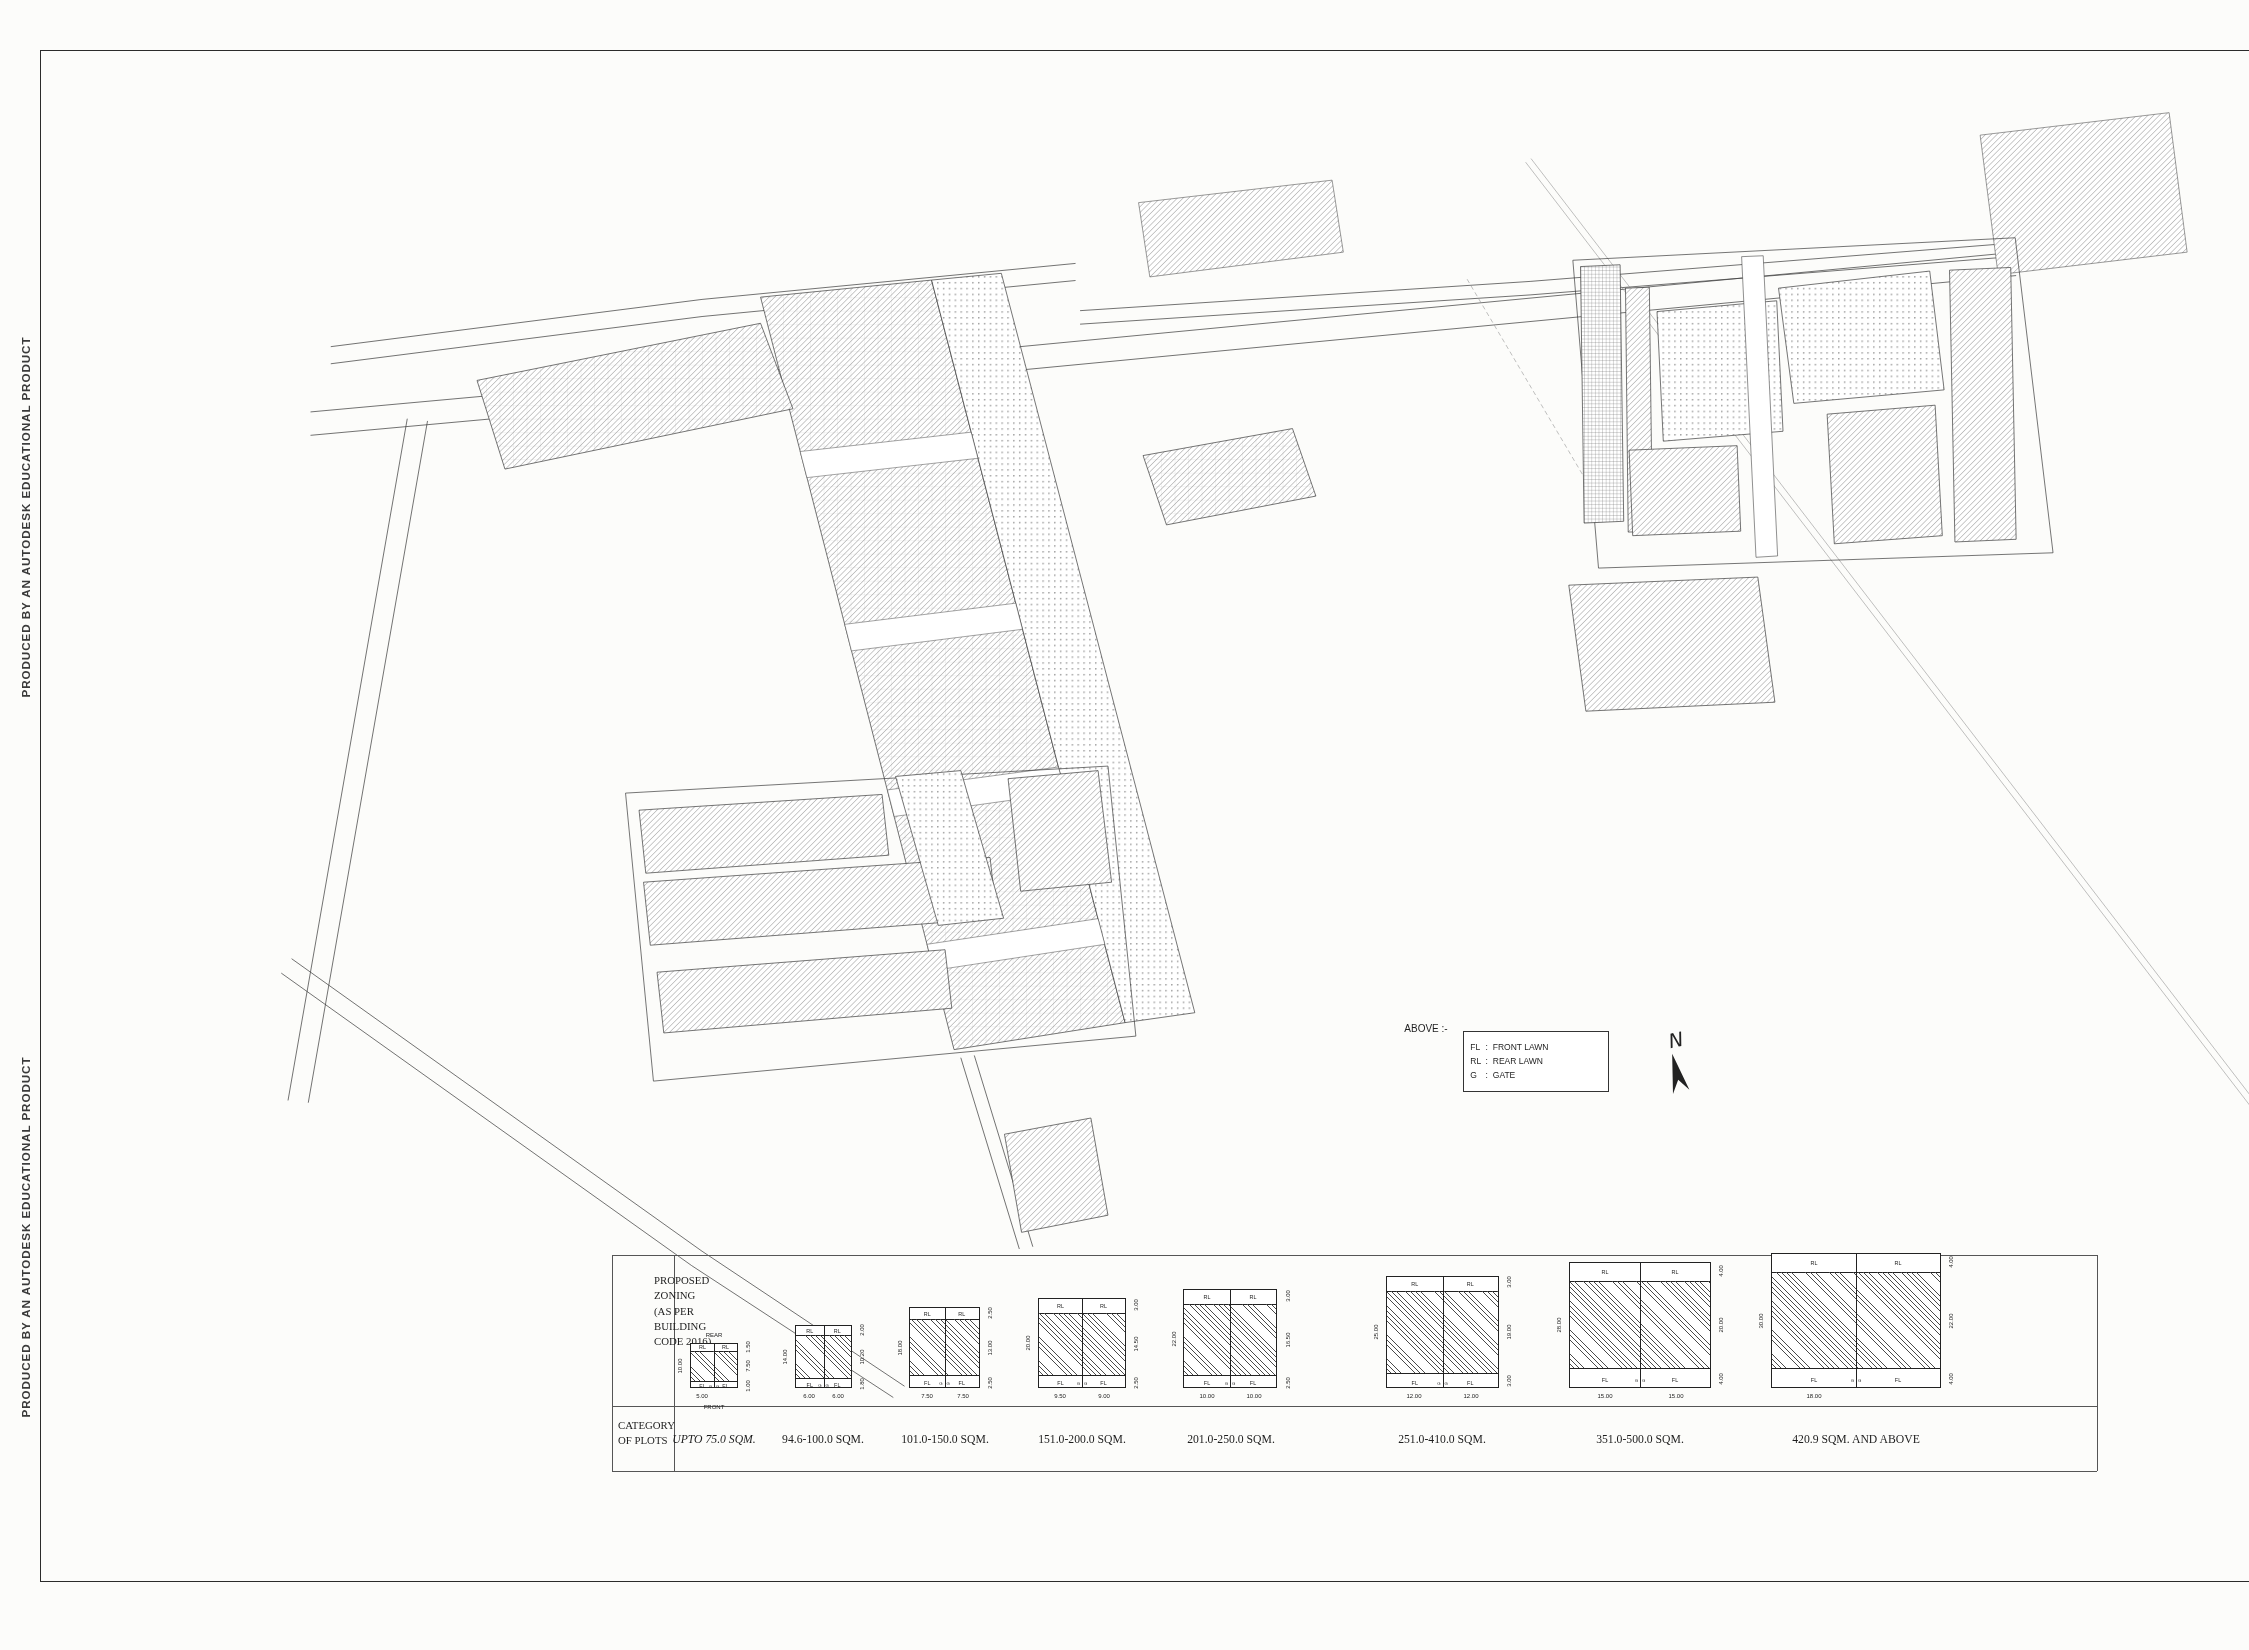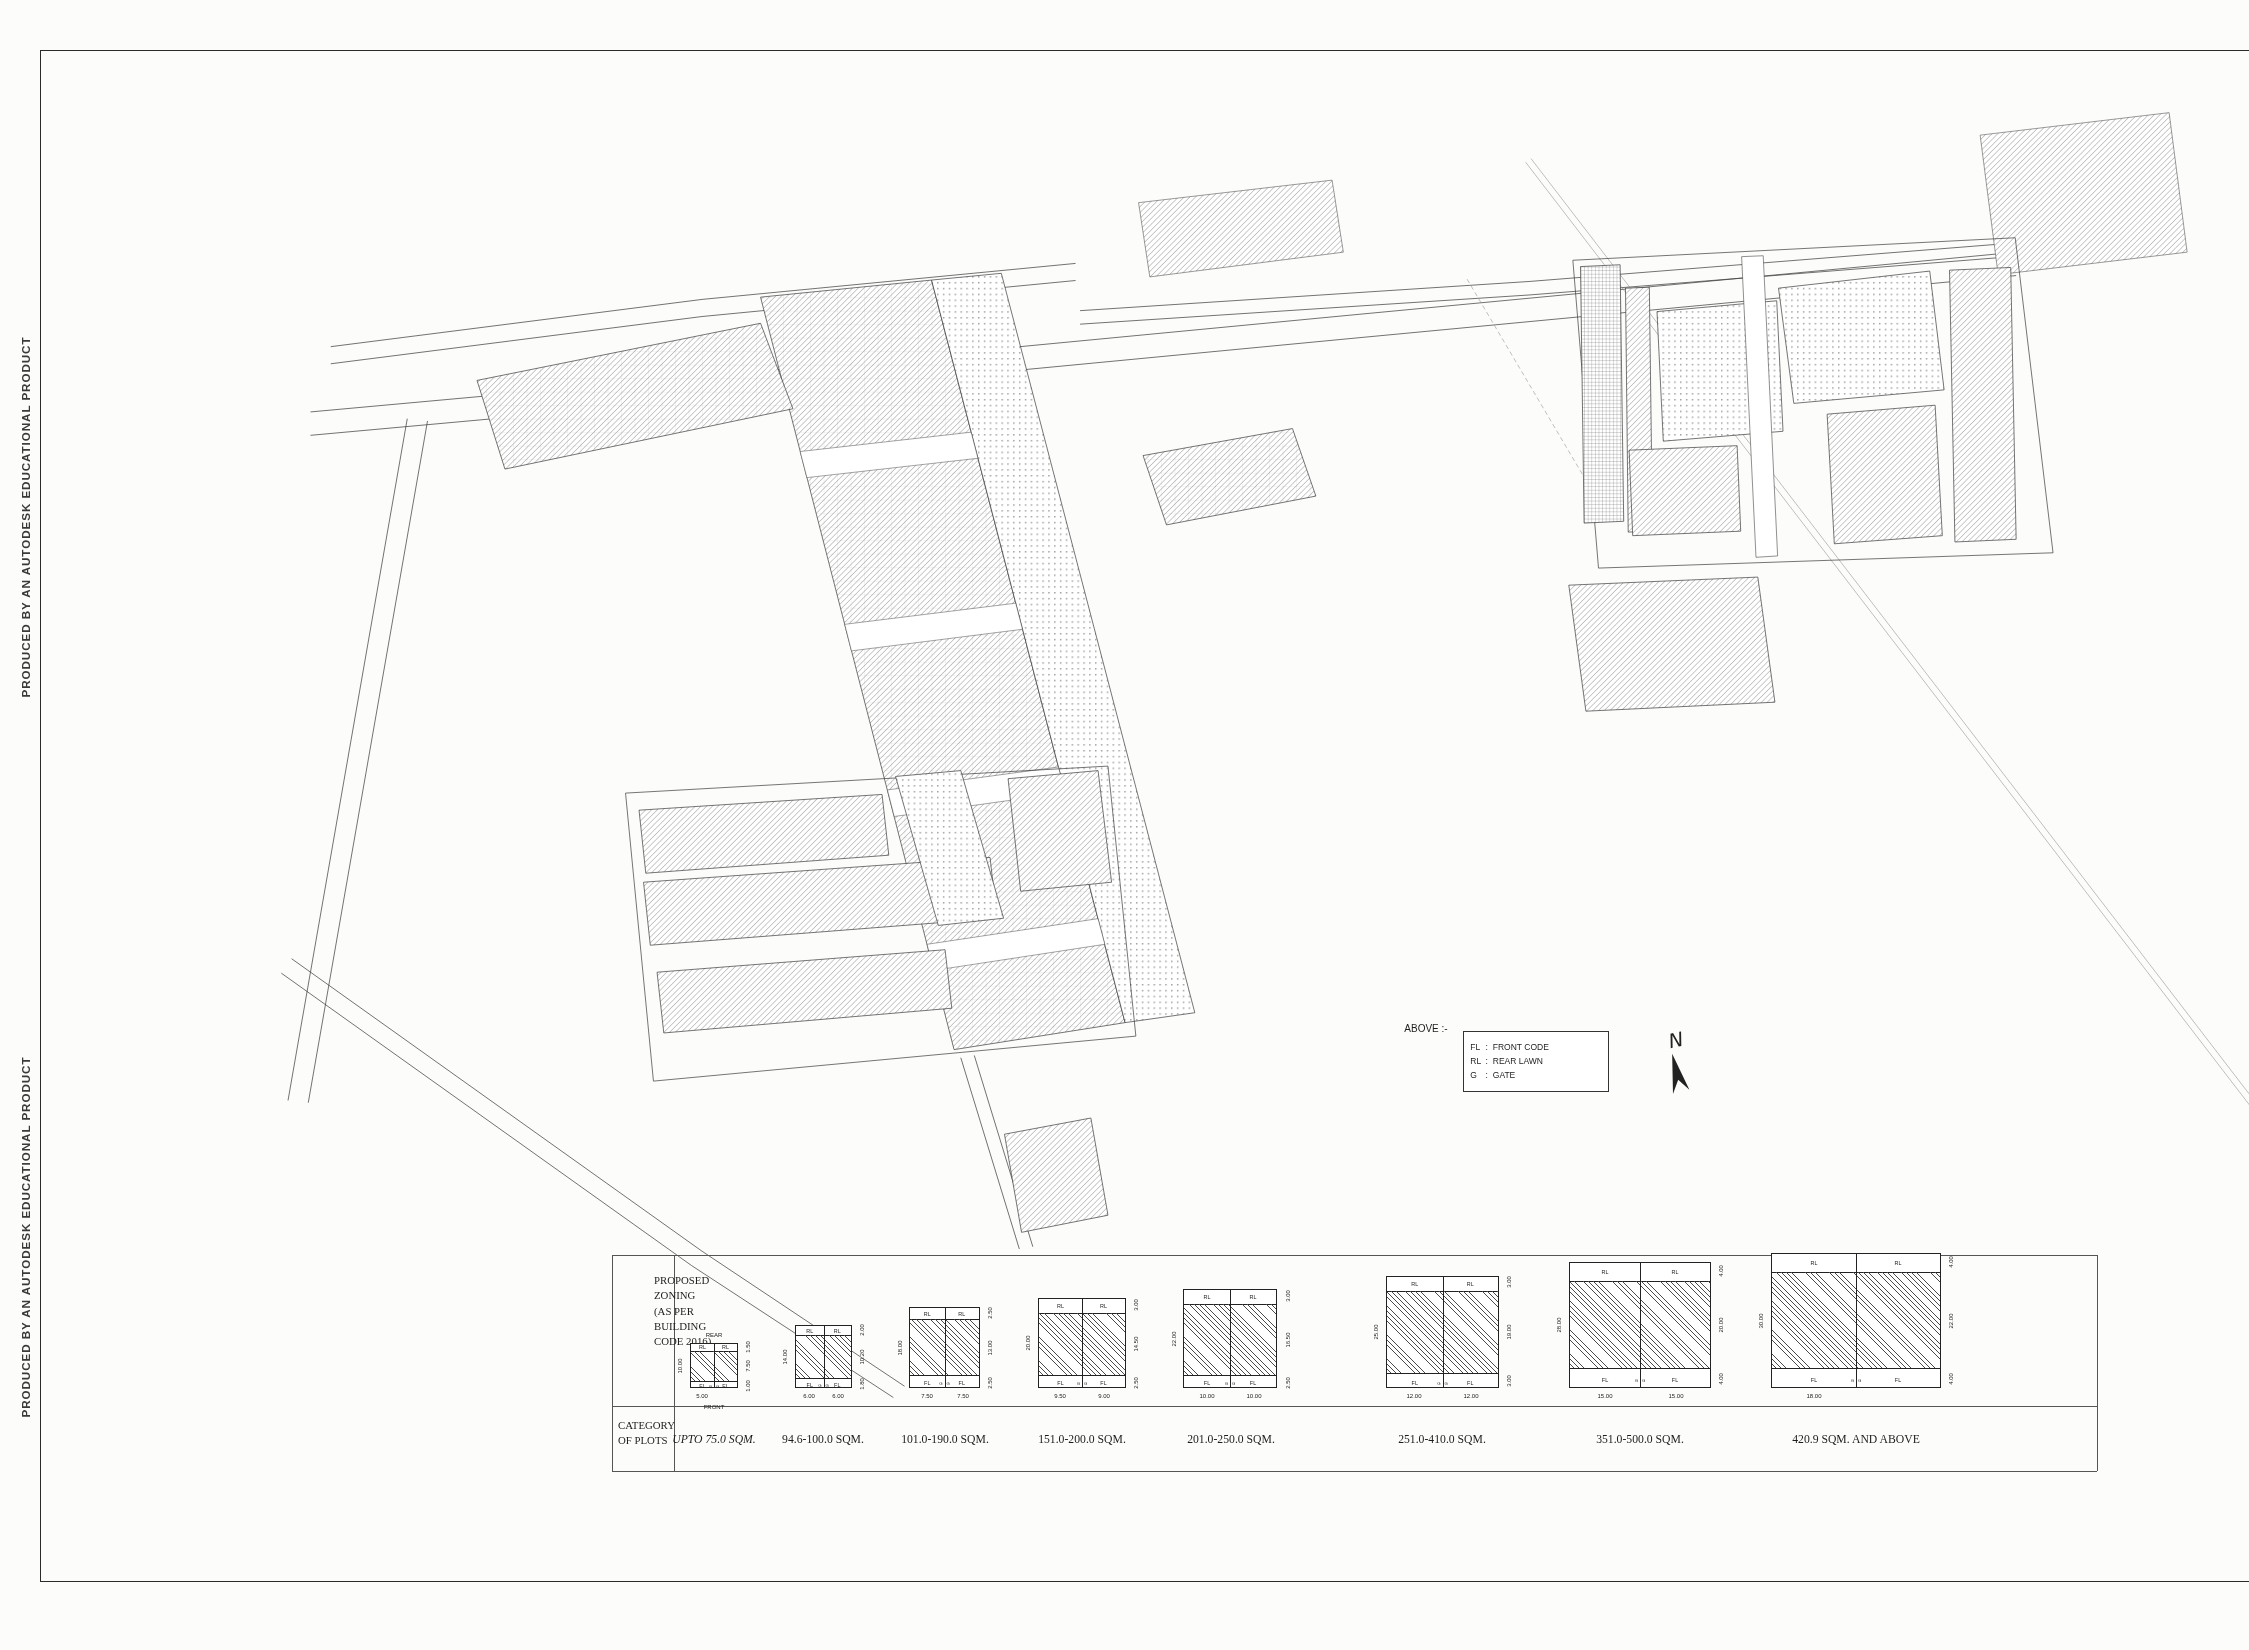--- a/index.html
+++ b/index.html
@@ -226,21 +226,21 @@
       <span class="map-label lbl-dim" style="left: 1602px; top: 544px; --r: -25deg;"></span>
       <span class="map-label lbl-dim" style="left: 1697px; top: 335px; --r: 80deg;"></span>
       <span class="map-label lbl-dim" style="left: 1085px; top: 841px; --r: -18deg;"></span>
       <span class="map-label lbl-dim" style="left: 828px; top: 931px; --r: -6deg;"></span>
   </div>
 
   <div id="legend-box" class="abs" style="left:1463px;top:1031px;width:135px;">
     <div class="legend-row">
         <span>FL</span>
         <span>:</span>
-        <span>FRONT CODE</span>
+        <span>FRONT LAWN</span>
       </div>
       <div class="legend-row">
         <span>RL</span>
         <span>:</span>
         <span>REAR LAWN</span>
       </div>
       <div class="legend-row">
         <span>G</span>
         <span>:</span>
         <span>GATE</span>
@@ -318,21 +318,21 @@
         <span class="pb-lab" style="left: 75%; top: 75px;">FL</span>
         <span class="pb-lab" style="left: calc(50% - 3.6px); top: 75px; font-size: 4.3px;">G</span>
         <span class="pb-lab" style="left: calc(50% + 3.6px); top: 75px; font-size: 4.3px;">G</span>
       </div>
       <div class="pb-dim" style="left:900px;top:1348px;--r:-90deg;">18.00</div>
       <div class="pb-dim" style="left:990px;top:1313px;--r:-90deg;">2.50</div>
       <div class="pb-dim" style="left:990px;top:1348px;--r:-90deg;">13.00</div>
       <div class="pb-dim" style="left:990px;top:1383px;--r:-90deg;">2.50</div>
       <div class="pb-dim" style="left:927px;top:1396px;">7.50</div>
       <div class="pb-dim" style="left:963px;top:1396px;">7.50</div>
-      <div class="cat-name" style="left: 945px; top: 1439px;">101.0-190.0 SQM.</div>
+      <div class="cat-name" style="left: 945px; top: 1439px;">101.0-150.0 SQM.</div>
       <div class="plotbox" style="left:1038px;top:1298px;width:88px;height:90px;">
         <div class="pb-rear" style="height: 13.5px;"></div>
         <div class="pb-mid" style="top: 13.5px; bottom: 11.2px;"></div>
         <div class="pb-front" style="height: 11.2px;"></div>
         <div class="pb-center"></div>
         <span class="pb-lab" style="left: 25%; top: 6.7px;">RL</span>
         <span class="pb-lab" style="left: 75%; top: 6.7px;">RL</span>
         <span class="pb-lab" style="left: 25%; top: 84px;">FL</span>
         <span class="pb-lab" style="left: 75%; top: 84px;">FL</span>
         <span class="pb-lab" style="left: calc(50% - 3.6px); top: 84px; font-size: 4.3px;">G</span>

